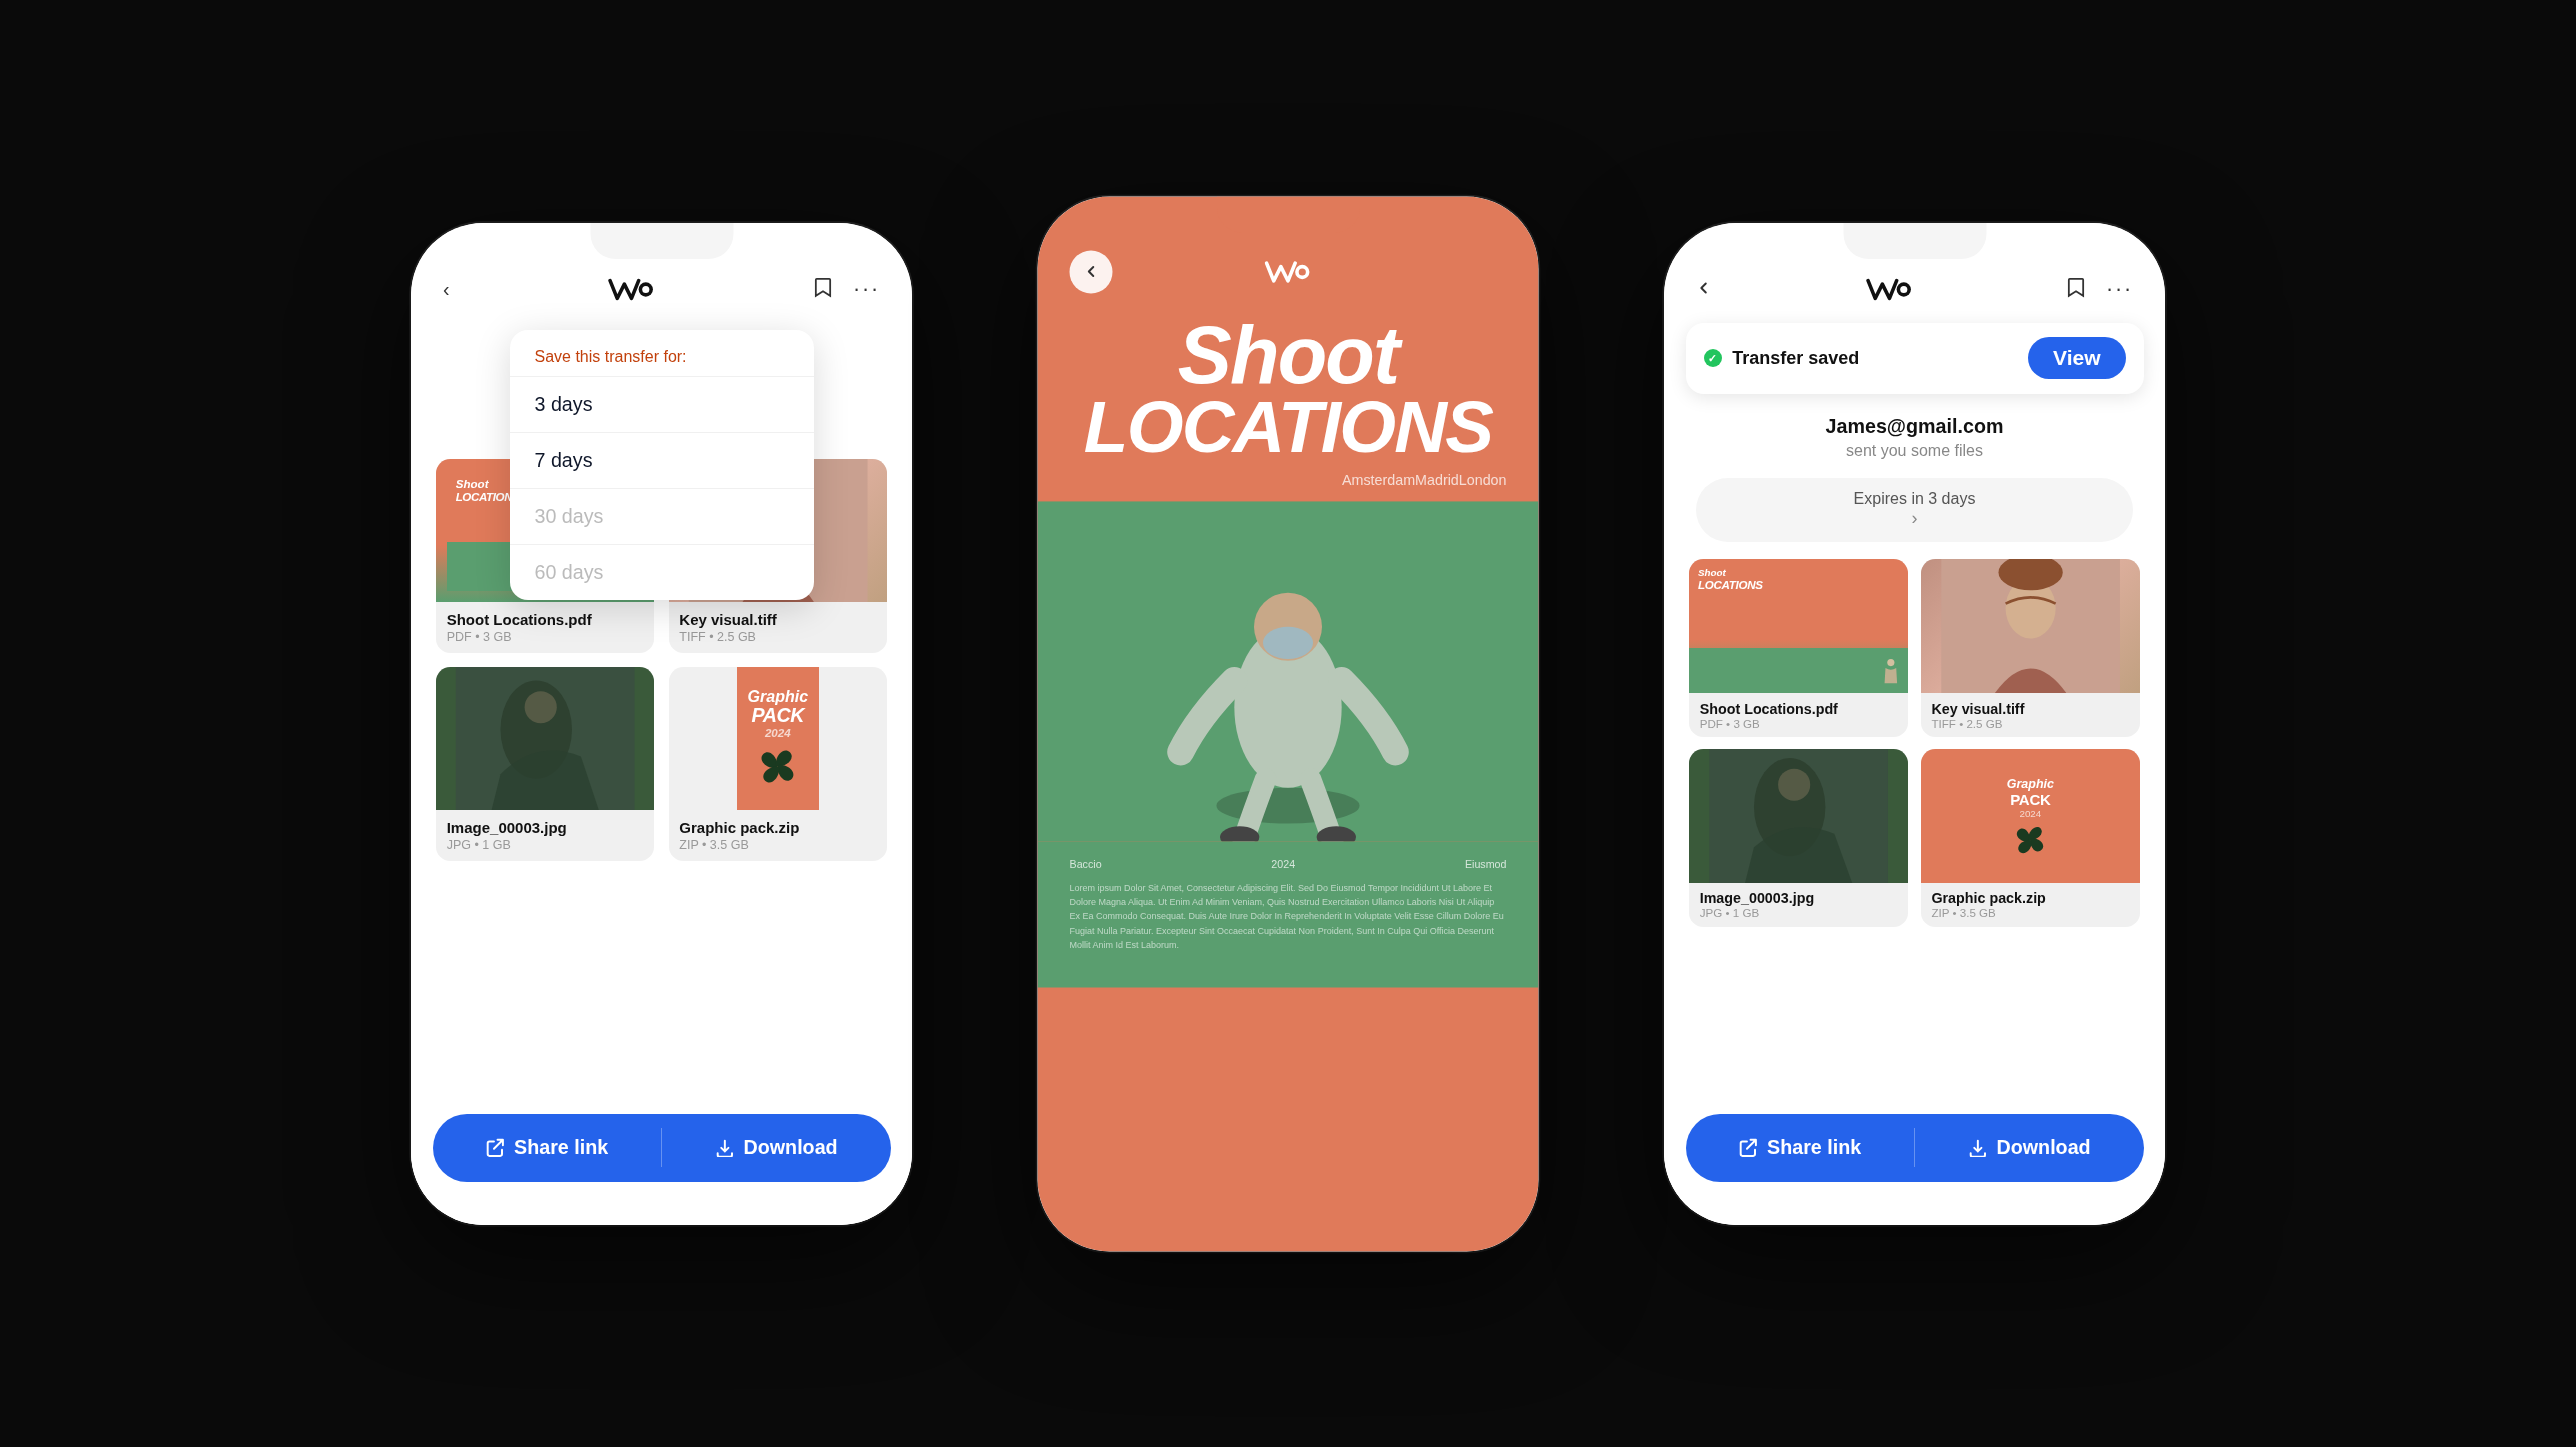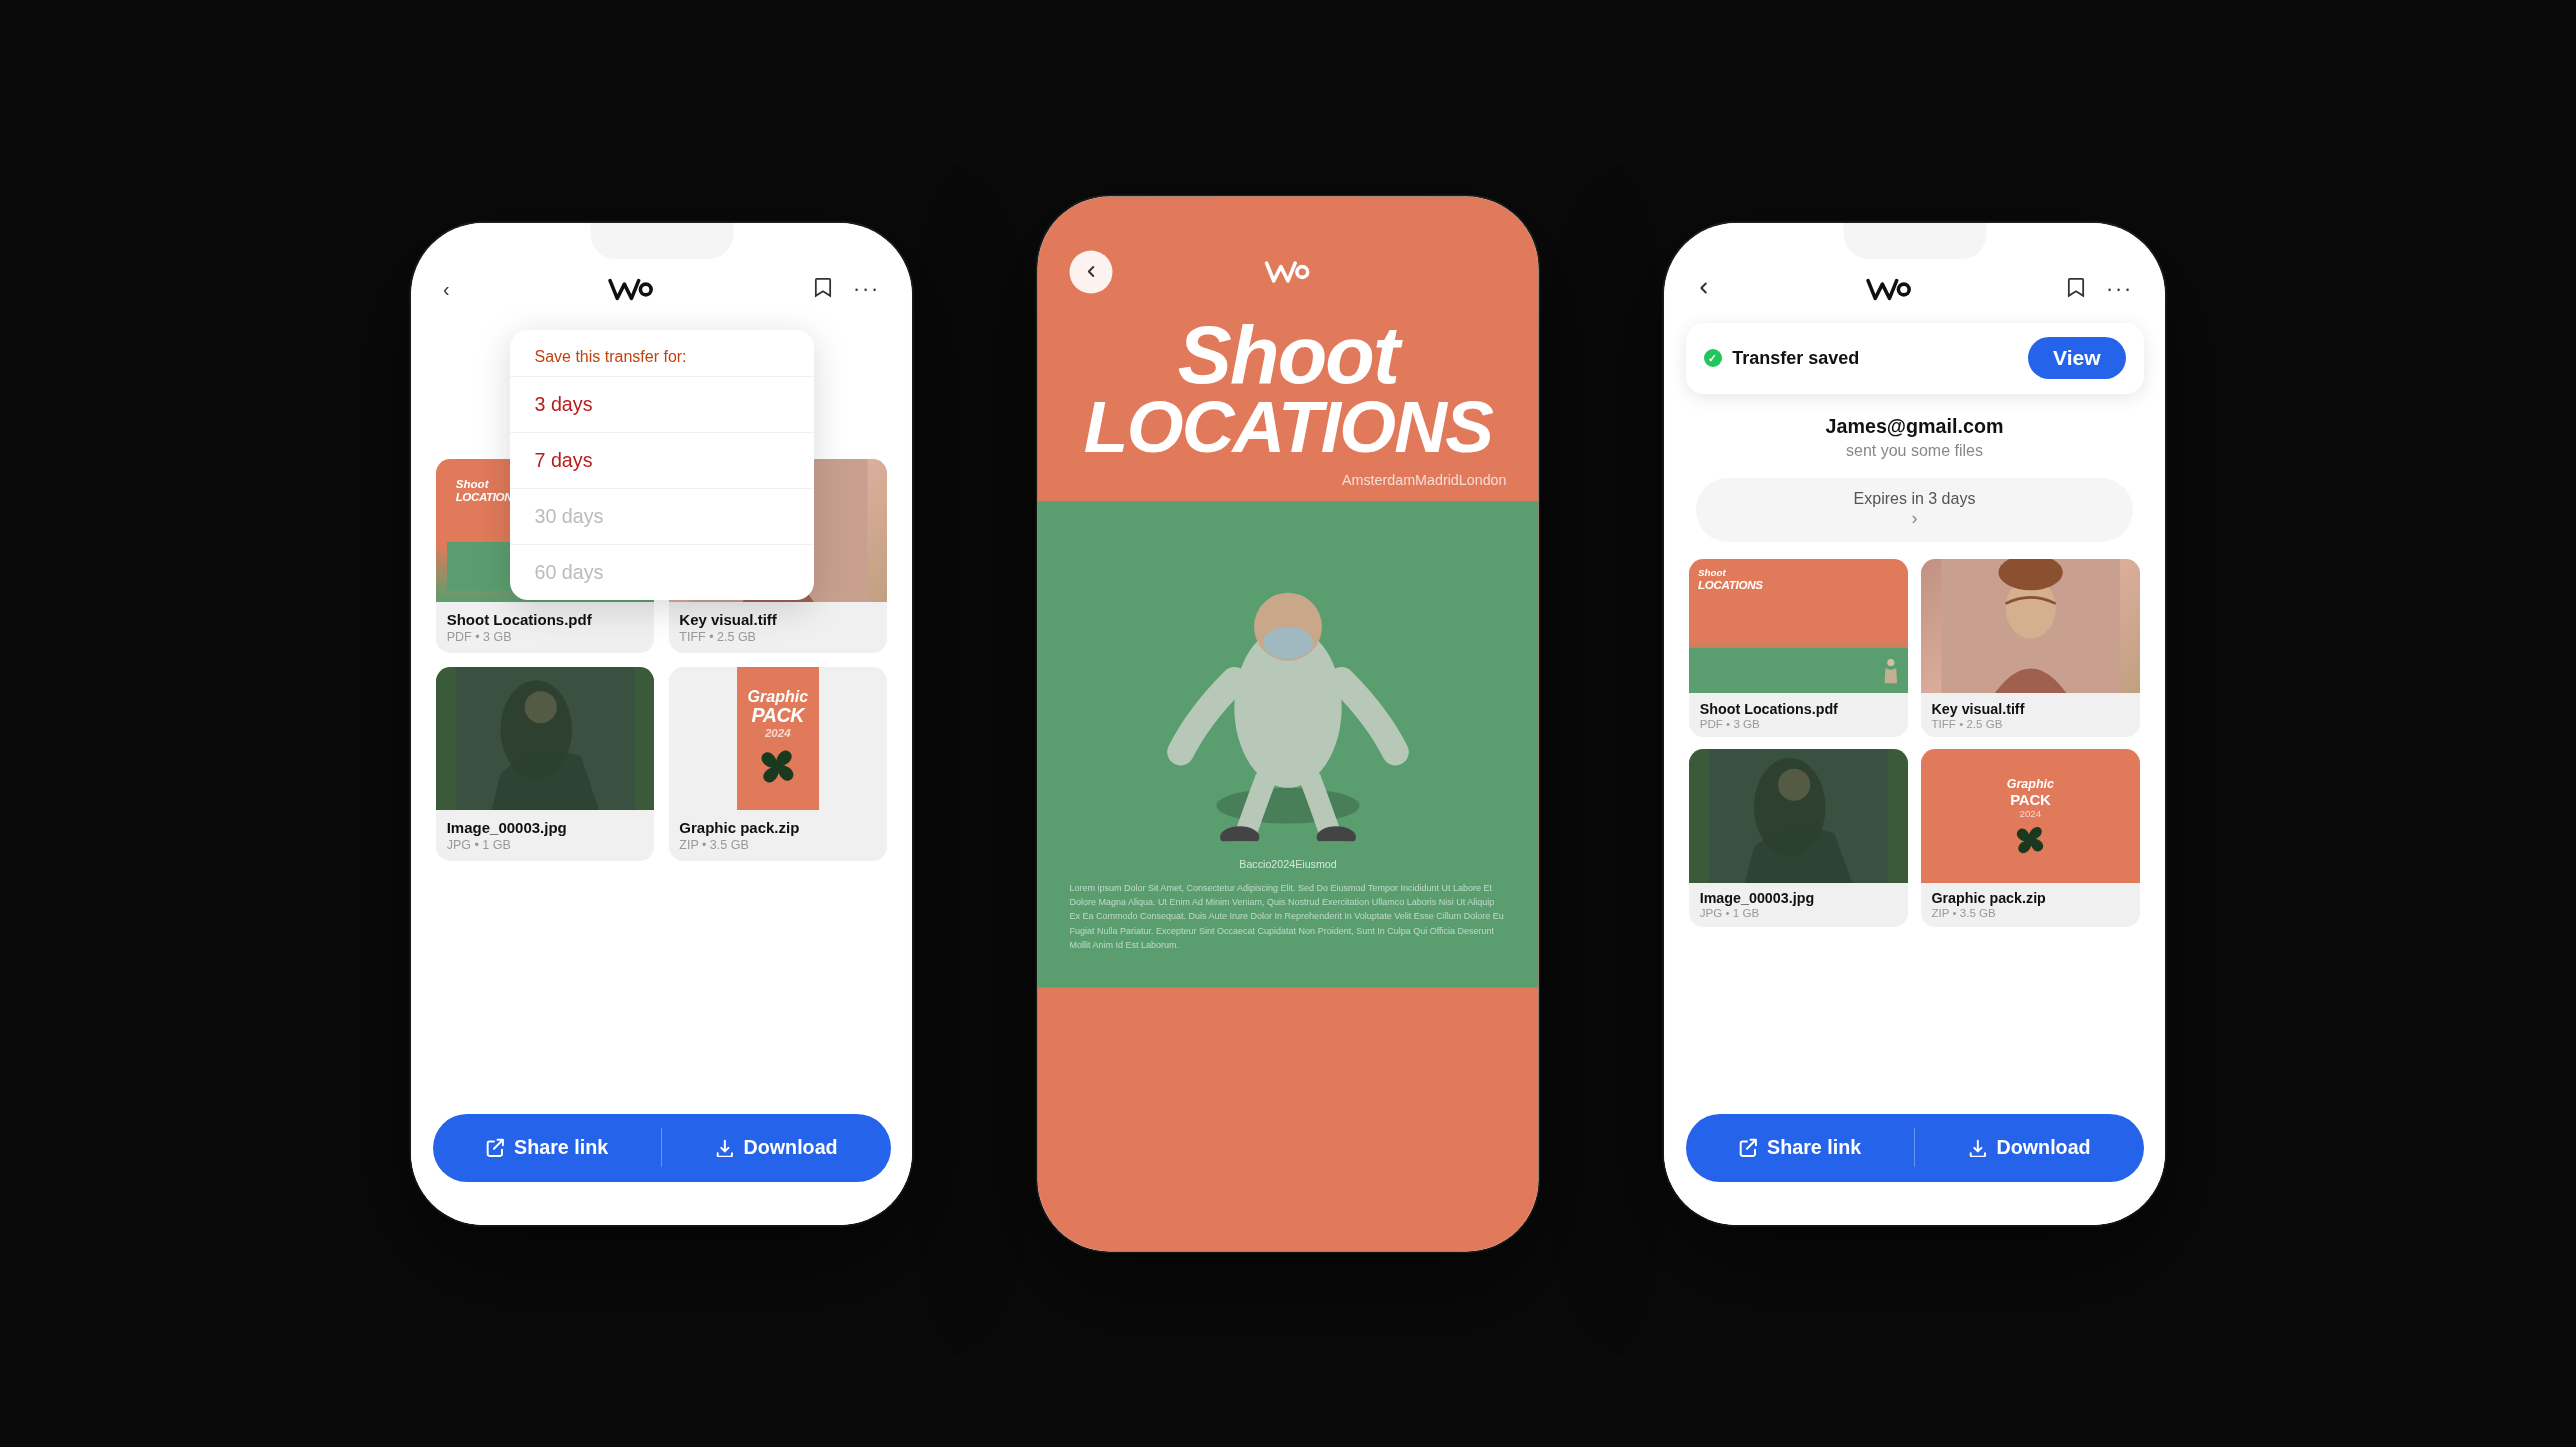--- a/index.html
+++ b/index.html
@@ -132,21 +132,21 @@
       padding: 18px 25px 10.7px;
       font-size: 16px;
       color: #c2410c;
       font-weight: 400;
     }
 
     .dropdown-item {
       padding: 16px 25px;
       font-size: 19.7px;
       font-weight: 500;
-      color: #b91c1c;
+      color: #0f172a;
       border-top: 0.9px solid #f0f0f0;
       cursor: pointer;
     }
 
     .dropdown-item:first-of-type {
       border-top: none;
     }
 
     .dropdown-item.dimmed {
       color: #bbb;
@@ -641,21 +641,21 @@
 
           <path d="M255 310 Q240 350 230 380" stroke="#b8c8b8" stroke-width="24" stroke-linecap="round" fill="none"></path>
           <path d="M305 310 Q320 350 330 380" stroke="#b8c8b8" stroke-width="24" stroke-linecap="round" fill="none"></path>
 
           <ellipse cx="226" cy="375" rx="22" ry="12" fill="#444"></ellipse>
           <ellipse cx="334" cy="375" rx="22" ry="12" fill="#444"></ellipse>
         </svg>
       </div>
 
       <div style="background:#5a9e6f;padding:14.3px 32px 36px;color:rgba(255,255,255,0.75);font-size:9.8px;line-height:1.6;">
-        <div style="display:flex;justify-content:center;margin-bottom:7.2px;font-size:10.7px;">
+        <div style="display:flex;justify-content:space-between;margin-bottom:7.2px;font-size:10.7px;">
           <span>Baccio</span>
           <span>2024</span>
           <span>Eiusmod</span>
         </div>
         <div style="font-size:9px;opacity:0.8;">Lorem ipsum Dolor Sit Amet, Consectetur Adipiscing Elit. Sed Do Eiusmod Tempor Incididunt Ut Labore Et Dolore Magna Aliqua. Ut Enim Ad Minim Veniam, Quis Nostrud Exercitation Ullamco Laboris Nisi Ut Aliquip Ex Ea Commodo Consequat. Duis Aute Irure Dolor In Reprehenderit In Voluptate Velit Esse Cillum Dolore Eu Fugiat Nulla Pariatur. Excepteur Sint Occaecat Cupidatat Non Proident, Sunt In Culpa Qui Officia Deserunt Mollit Anim Id Est Laborum.</div>
       </div>
 
     </div>
   </div>
 

